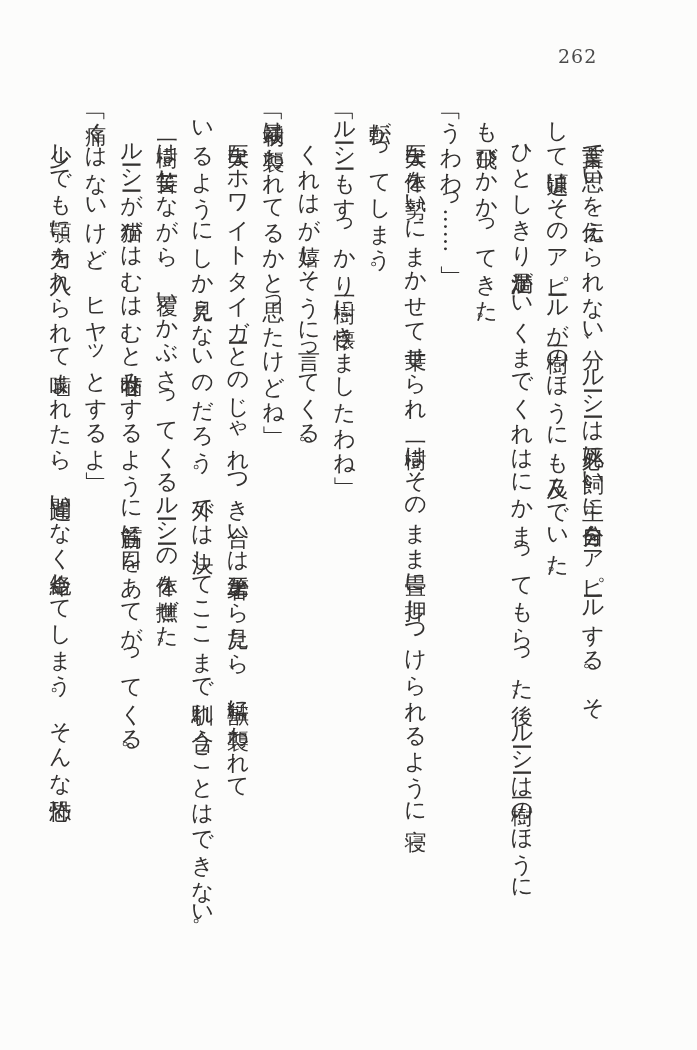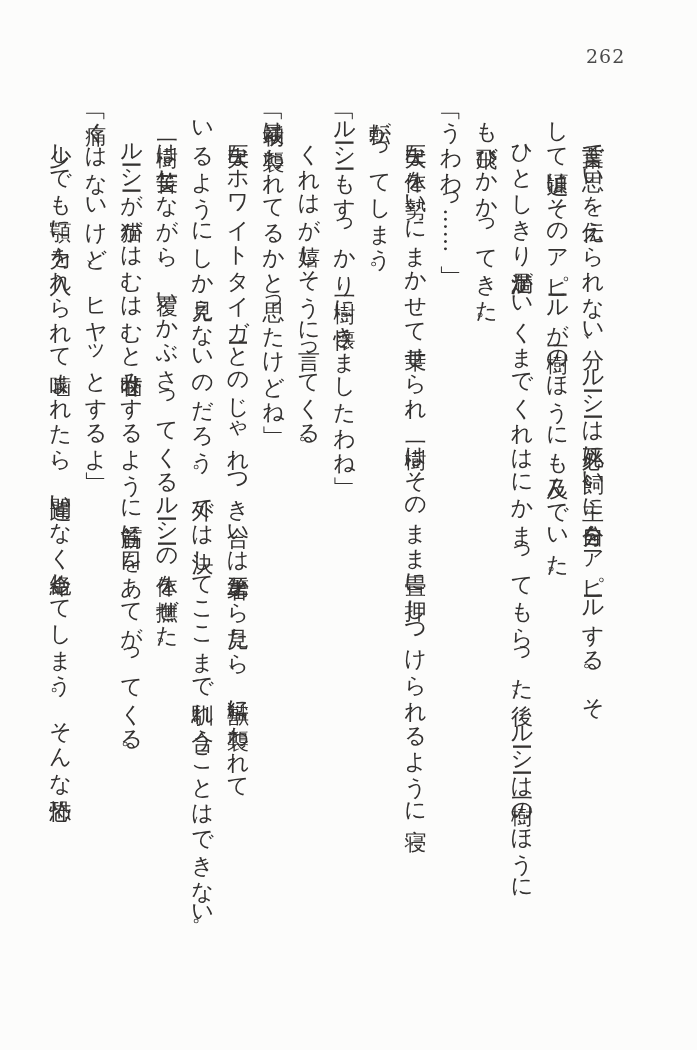--- a/index.html
+++ b/index.html
@@ -16,21 +16,20 @@
     font-family: "DejaVu Serif", "Liberation Serif", serif;
   }
   .page-number {
     position: absolute;
     top: 45px;
     left: 558px;
     font-size: 19px;
     letter-spacing: 1px;
     color: #4a4a4a;
     font-family: "DejaVu Serif", "Liberation Serif", serif;
-    margin-left: 28px;
   }
   .text-block {
     position: absolute;
     top: 106px;
     right: 86px;
     height: 848px;
     writing-mode: vertical-rl;
     text-orientation: mixed;
     font-size: 22px;
     line-height: 35.5px;

